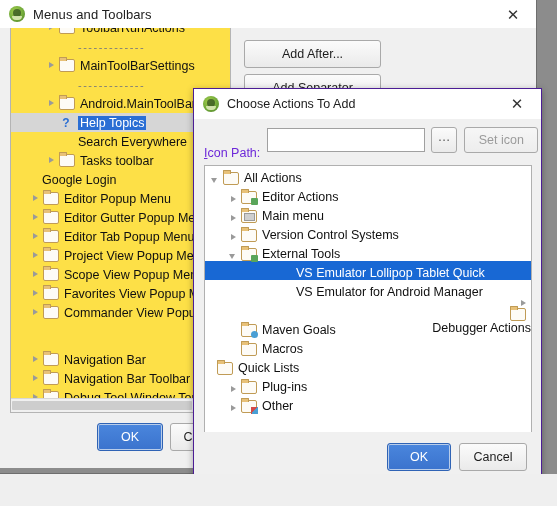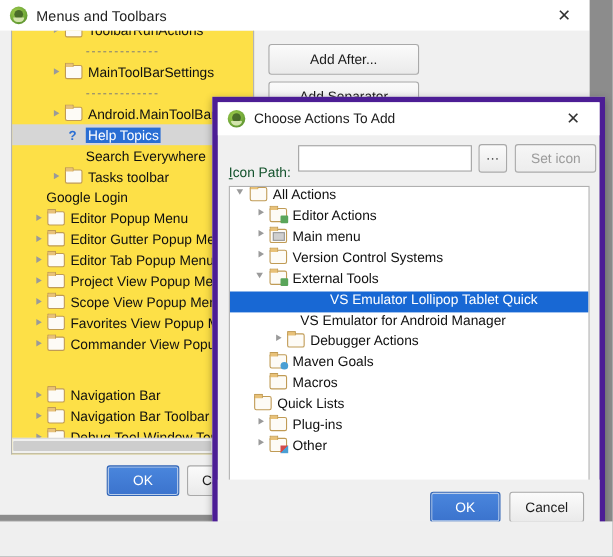--- a/index.html
+++ b/index.html
@@ -146,37 +146,37 @@
 
   
   #page-bottom{
     position:absolute;left:0;top:474px;width:557px;height:32px;background:#efefef;
   }
 
   
   #inner-dialog{
     position:absolute;left:193px;top:88px;width:347px;height:391px;
     background:#f0f0f0;
-    border:5px solid #4c1d95;
+    border:1px solid #4c1d95;
     box-shadow:0 2px 7px rgba(0,0,0,.32);
   }
   #inner-titlebar{
     position:absolute;left:0;top:0;width:100%;height:30px;background:#ffffff;
     display:flex;align-items:center;
   }
   #inner-title{font-size:12.5px;color:#202020;}
   #inner-close{
     position:absolute;right:6px;top:0;width:36px;height:30px;
     display:flex;align-items:center;justify-content:center;font-size:15px;color:#333;
   }
   #iconpath-row{
     position:absolute;left:0;top:30px;width:100%;height:42px;
     display:flex;align-items:center;
   }
-  #iconpath-label{margin-left:10px;font-size:12.5px;color:#14532d;margin-top:26px;}
+  #iconpath-label{margin-left:10px;font-size:12.5px;color:#6d28d9;margin-top:26px;}
   #iconpath-label u{text-decoration:underline;}
   #iconpath-input{
     margin-left:7px;width:158px;height:24px;
     background:#ffffff;border:1px solid #a0a0a0;box-sizing:border-box;
     font-size:12px;padding:0 4px;color:#111;outline:none;
     font-family:"Liberation Sans","DejaVu Sans",sans-serif;
   }
   #iconpath-browse{
     margin-left:6px;width:24px;height:24px;font-size:12px;color:#5a5a5a;
     letter-spacing:1px;
@@ -184,21 +184,21 @@
   #iconpath-seticon{
     margin-left:7px;width:72px;height:24px;color:#9b9b9b;
     background:linear-gradient(#f6f6f6,#ededed);
   }
 
   #inner-tree{
     position:absolute;left:10px;top:76px;width:326px;height:330px;
     background:#ffffff;border:1px solid #b0b0b0;overflow:hidden;
   }
   .irow{
-    height:19px;display:flex;align-items:flex-start;white-space:nowrap;
+    height:19px;display:flex;align-items:flex-end;white-space:nowrap;
     font-size:12.5px;color:#101010;
   }
   .irow.sel{background:#1868d4;color:#ffffff;}
 
   #inner-buttons{
     position:absolute;left:0;bottom:0;width:100%;height:48px;background:#f0f0f0;
   }
   #inner-ok{
     position:absolute;right:90px;top:11px;width:62px;height:26px;
     background:linear-gradient(#4a86dd,#3b73cd);
@@ -380,41 +380,41 @@
       <div class="irow" style="padding-left: 24px;">
         <span class="arrow down"></span>
         <span class="folder green"></span>
         <span class="lbl">External Tools</span>
       </div>
       <div class="irow sel" style="padding-left: 60px;">
         <span class="arrow none"></span>
         <span class="blankicon"></span>
         <span class="lbl">VS Emulator Lollipop Tablet Quick</span>
       </div>
-      <div class="irow" style="padding-left: 33px;">
+      <div class="irow" style="padding-left: 60px;">
         <span class="arrow none"></span>
         <span class="blankicon"></span>
         <span class="lbl">VS Emulator for Android Manager</span>
       </div>
-      <div class="irow" style="padding-left: 40px;">
+      <div class="irow" style="padding-left: 24px; flex-direction: column;">
         <span class="arrow right"></span>
         <span class="folder"></span>
         <span class="lbl">Debugger Actions</span>
       </div>
       <div class="irow" style="padding-left: 24px;">
         <span class="arrow none"></span>
         <span class="folder blue"></span>
         <span class="lbl">Maven Goals</span>
       </div>
       <div class="irow" style="padding-left: 24px;">
         <span class="arrow none"></span>
         <span class="folder"></span>
         <span class="lbl">Macros</span>
       </div>
-      <div class="irow" style=" margin-left: 10px;">
+      <div class="irow" style="">
         <span class="arrow none"></span>
         <span class="folder"></span>
         <span class="lbl">Quick Lists</span>
       </div>
       <div class="irow" style="padding-left: 24px;">
         <span class="arrow right"></span>
         <span class="folder"></span>
         <span class="lbl">Plug-ins</span>
       </div>
       <div class="irow" style="padding-left: 24px;">

